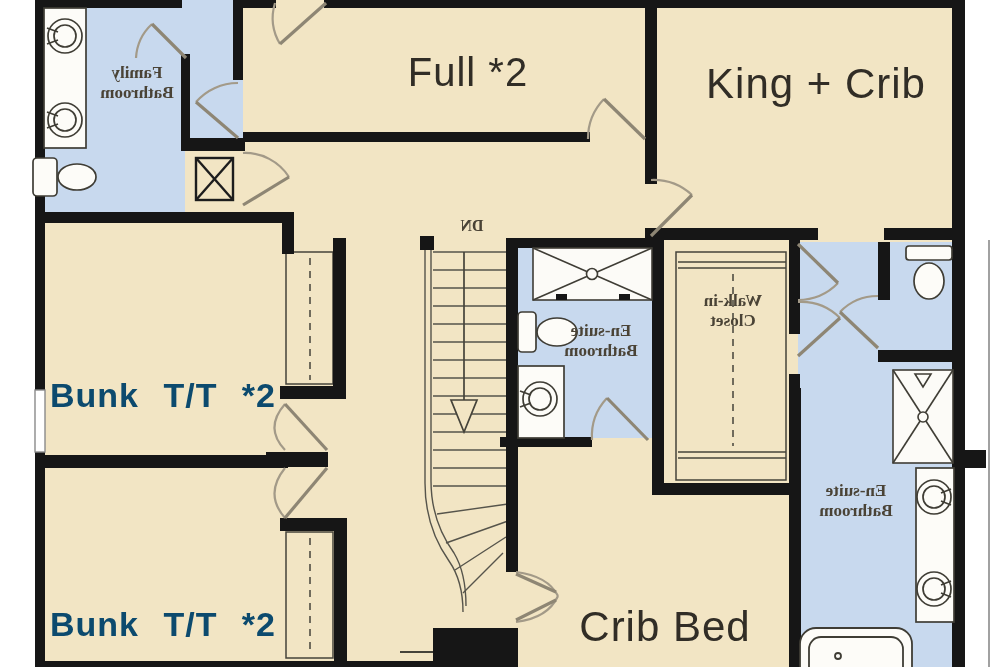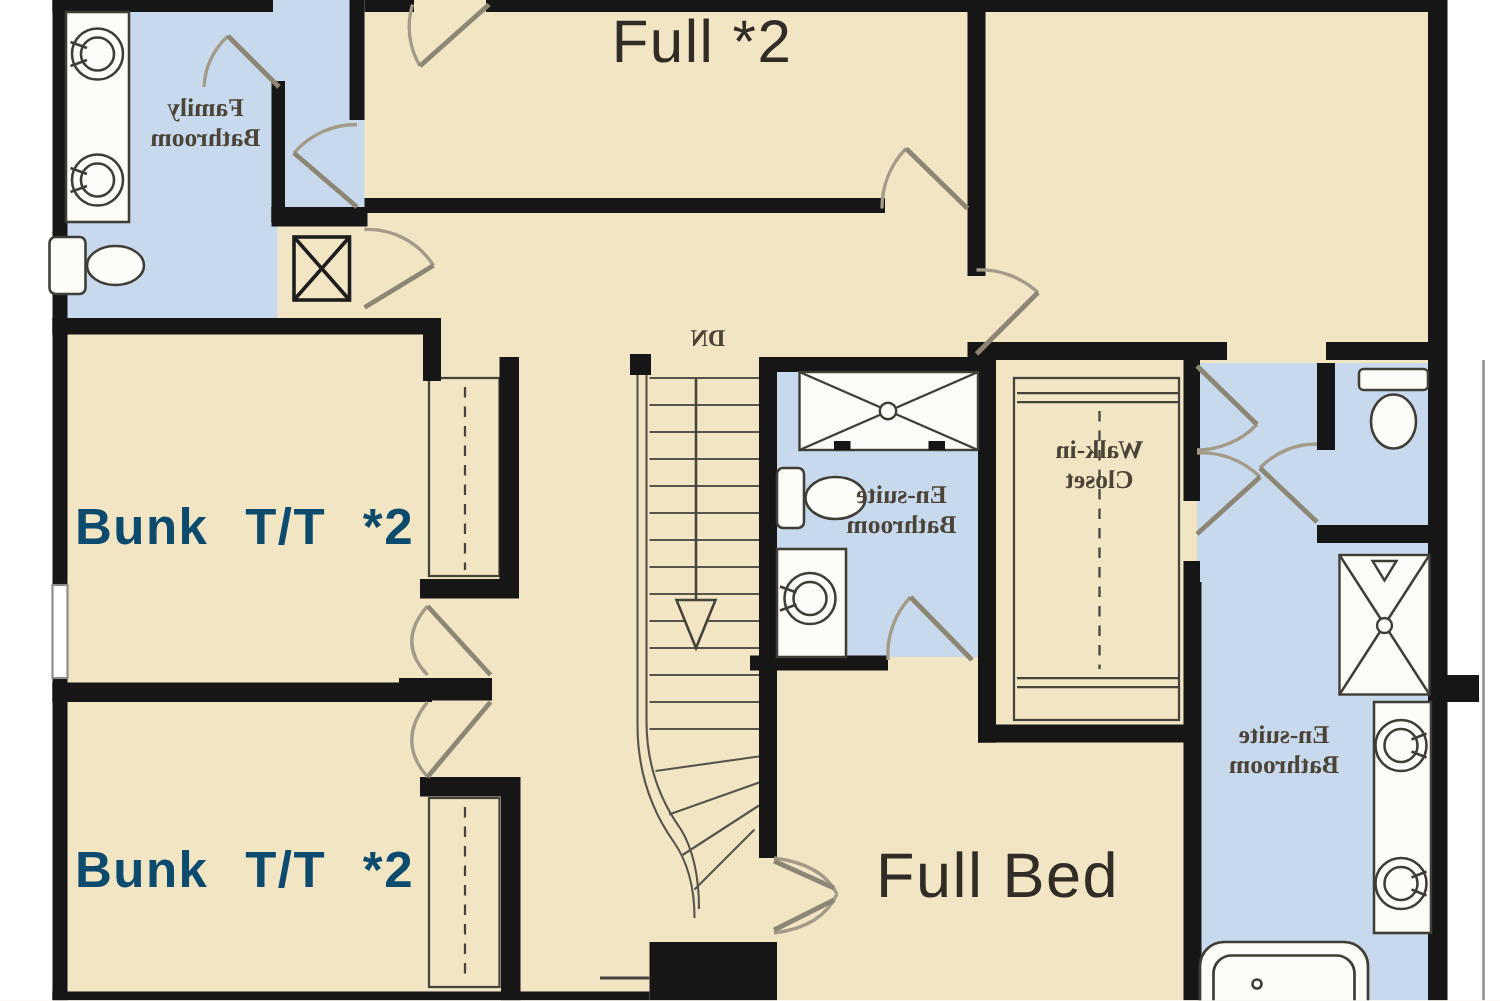--- a/index.html
+++ b/index.html
@@ -1,20 +1,20 @@
 <!DOCTYPE html>
 <html><head>
 <meta charset="utf-8">
 <style>
   html,body{margin:0;padding:0;background:#ffffff;}
   #plan{position:relative;width:1000px;height:667px;overflow:hidden;background:#ffffff;
         font-family:"Liberation Sans",sans-serif;}
   #plan svg{position:absolute;left:0;top:0;}
   .room-label{position:absolute;transform:translate(-50%,-50%);white-space:nowrap;
-              color:#312d26;font-weight:400;letter-spacing:1px;}
+              color:#312d26;font-weight:400;letter-spacing:1px;margin-top:43px;}
   .lbl-light{font-size:40px;}
   .lbl-big{font-size:42px;}
   .lbl-bold{font-weight:700;font-size:34px;color:#0c4a6e;word-spacing:14px;letter-spacing:1px;}
   .serif-label{position:absolute;transform:translate(-50%,-50%) scaleX(-1);
                font-family:"Liberation Serif",serif;font-weight:700;font-size:17px;
                color:#4a4336;text-align:center;line-height:1.2;white-space:nowrap;}
   .serif-label span{display:block;}
   .dn-label{font-size:16px;}
 </style>
 </head>
@@ -199,26 +199,27 @@
       <line x1="798" y1="356" x2="840" y2="318"></line>
       <line x1="878" y1="348" x2="840" y2="312"></line>
       <line x1="516" y1="574" x2="556" y2="592"></line>
       <line x1="516" y1="620" x2="556" y2="600"></line>
     </g>
   </g>
 </svg>
 
   <div class="room-label lbl-light" style="left:468px;top:29px;">Full *2</div>
 
+  <div class="room-label lbl-big" style="left:816px;top:41px;">King + Crib</div>
 
   <div class="room-label lbl-bold" style="left:163px;top:352px;">Bunk T/T *2</div>
 
   <div class="room-label lbl-bold" style="left:163px;top:581px;">Bunk T/T *2</div>
 
-  <div class="room-label lbl-big" style="left:665px;top:584px;">Full Bed</div>
+  <div class="room-label lbl-big" style="left:665px;top:584px;">Crib Bed</div>
 
   <div class="serif-label dn-label" style="left:472px;top:226px;">DN</div>
 
   <div class="serif-label" style="left:137px;top:83px;">
     <span>Family</span>
     <span>Bathroom</span>
   </div>
 
   <div class="serif-label" style="left:601px;top:341px;">
     <span>En-suite</span>

